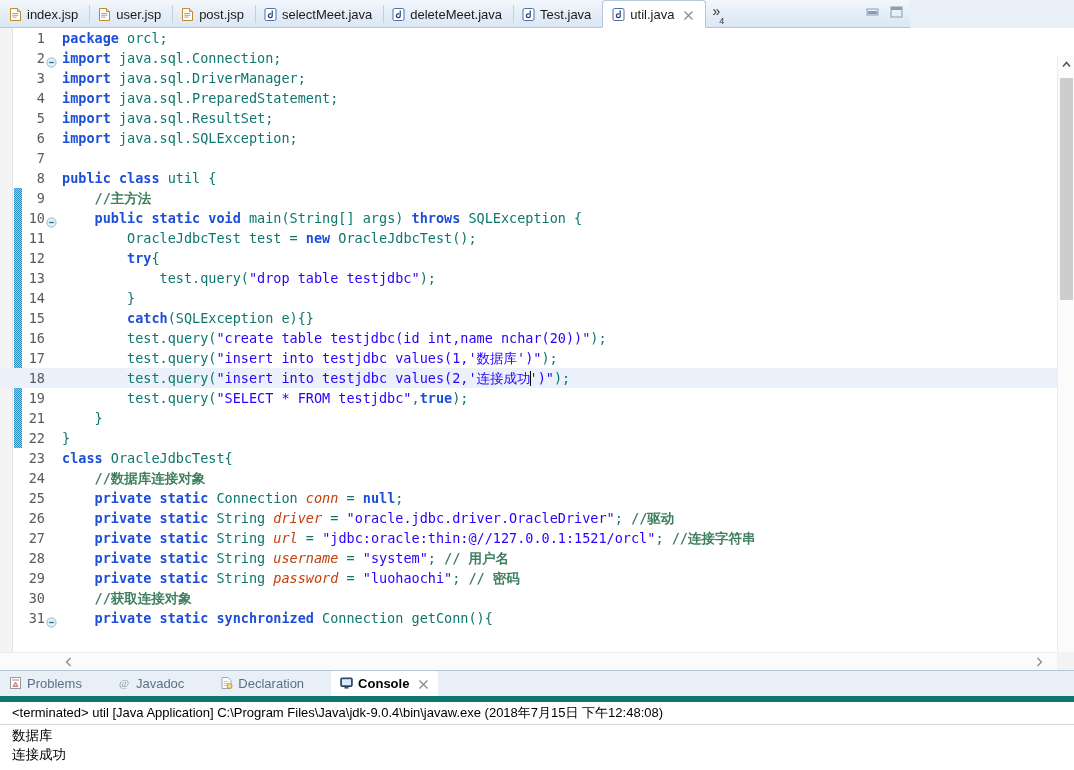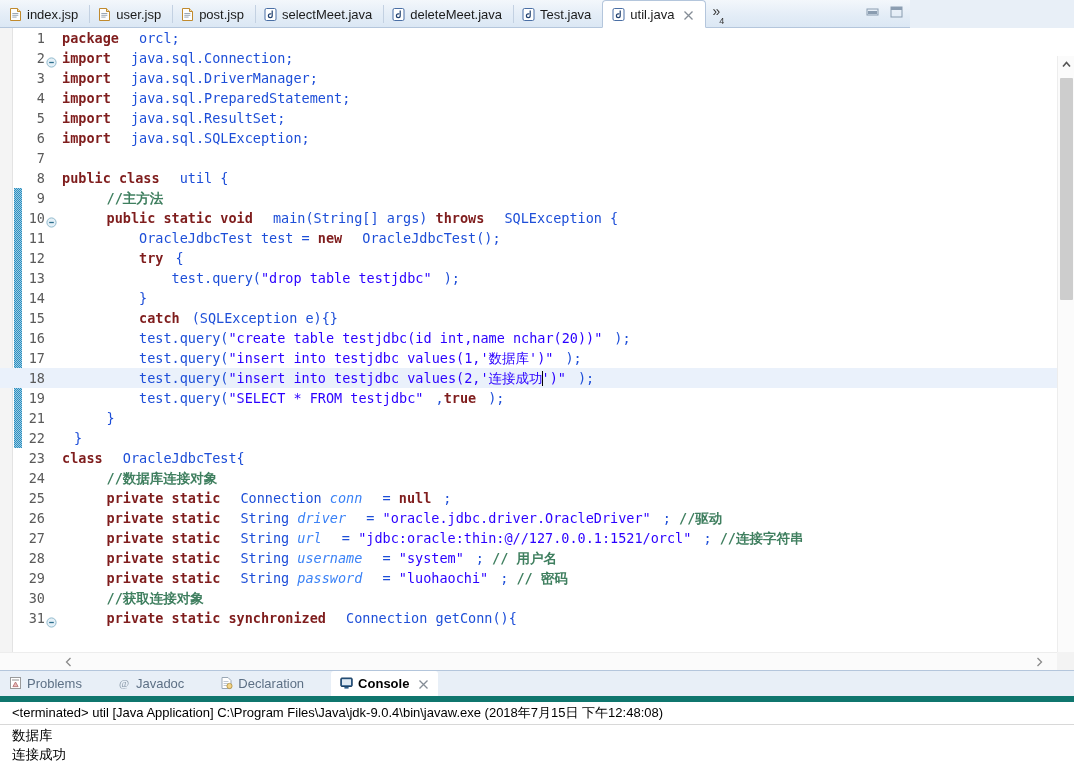--- a/index.html
+++ b/index.html
@@ -191,25 +191,25 @@
     z-index: 2;
   }
   .code {
     position: absolute;
     left: 62px; top: 0;
     z-index: 1;
     color: #000000;
   }
 
   
-  .k  { color: #7f1d1d; font-weight: bold; }   
+  .k  { color: #1d4ed8; font-weight: bold; }   
   .s  { color: #2a00ff; }                       
   .c  { color: #3f7f5f; font-weight: bold; }                       
-  .f  { color: #3b82f6; font-style: italic; }
-  .cn { color: #1d4ed8; padding-left: 12px; }
+  .f  { color: #c2410c; font-style: italic; }
+  .cn { color: #0f766e; }
 
   .caret {
     display: inline-block;
     width: 1px;
     height: 15px;
     background: #000;
     vertical-align: -3px;
     margin: 0 -1px;
   }
 

